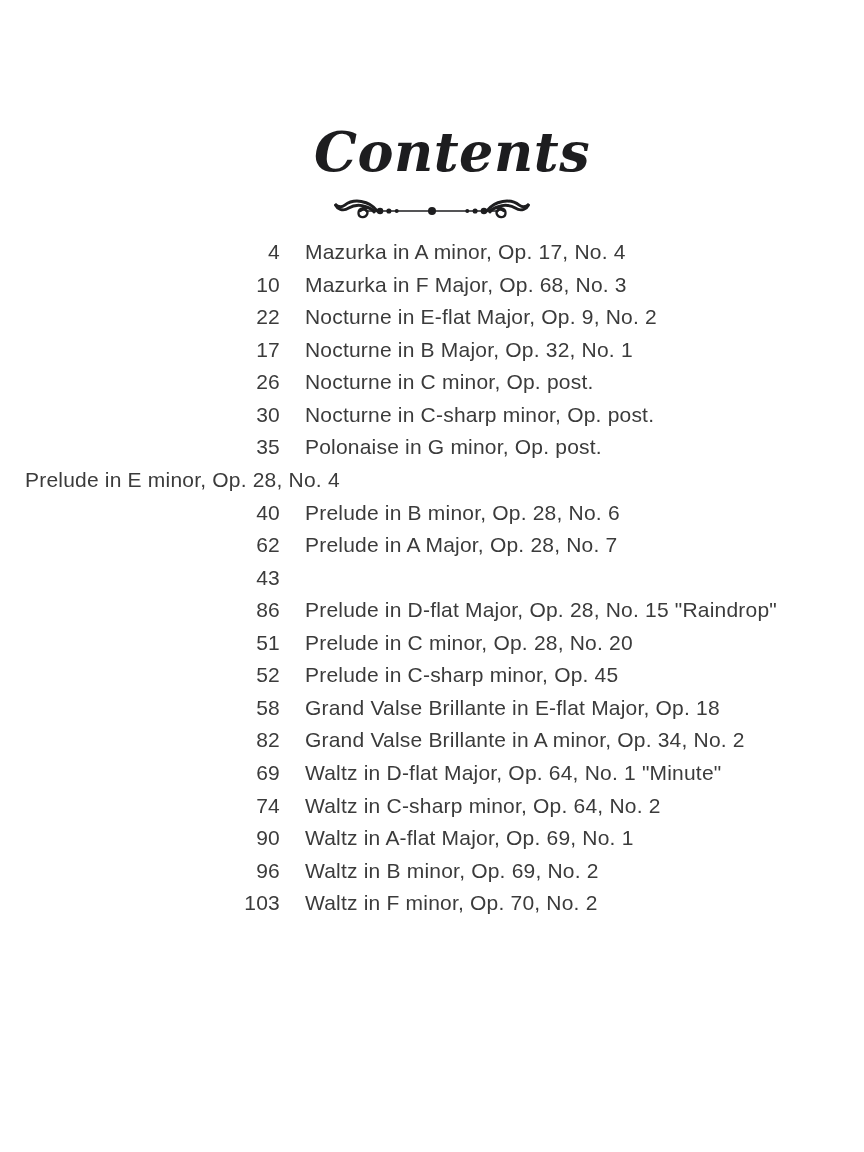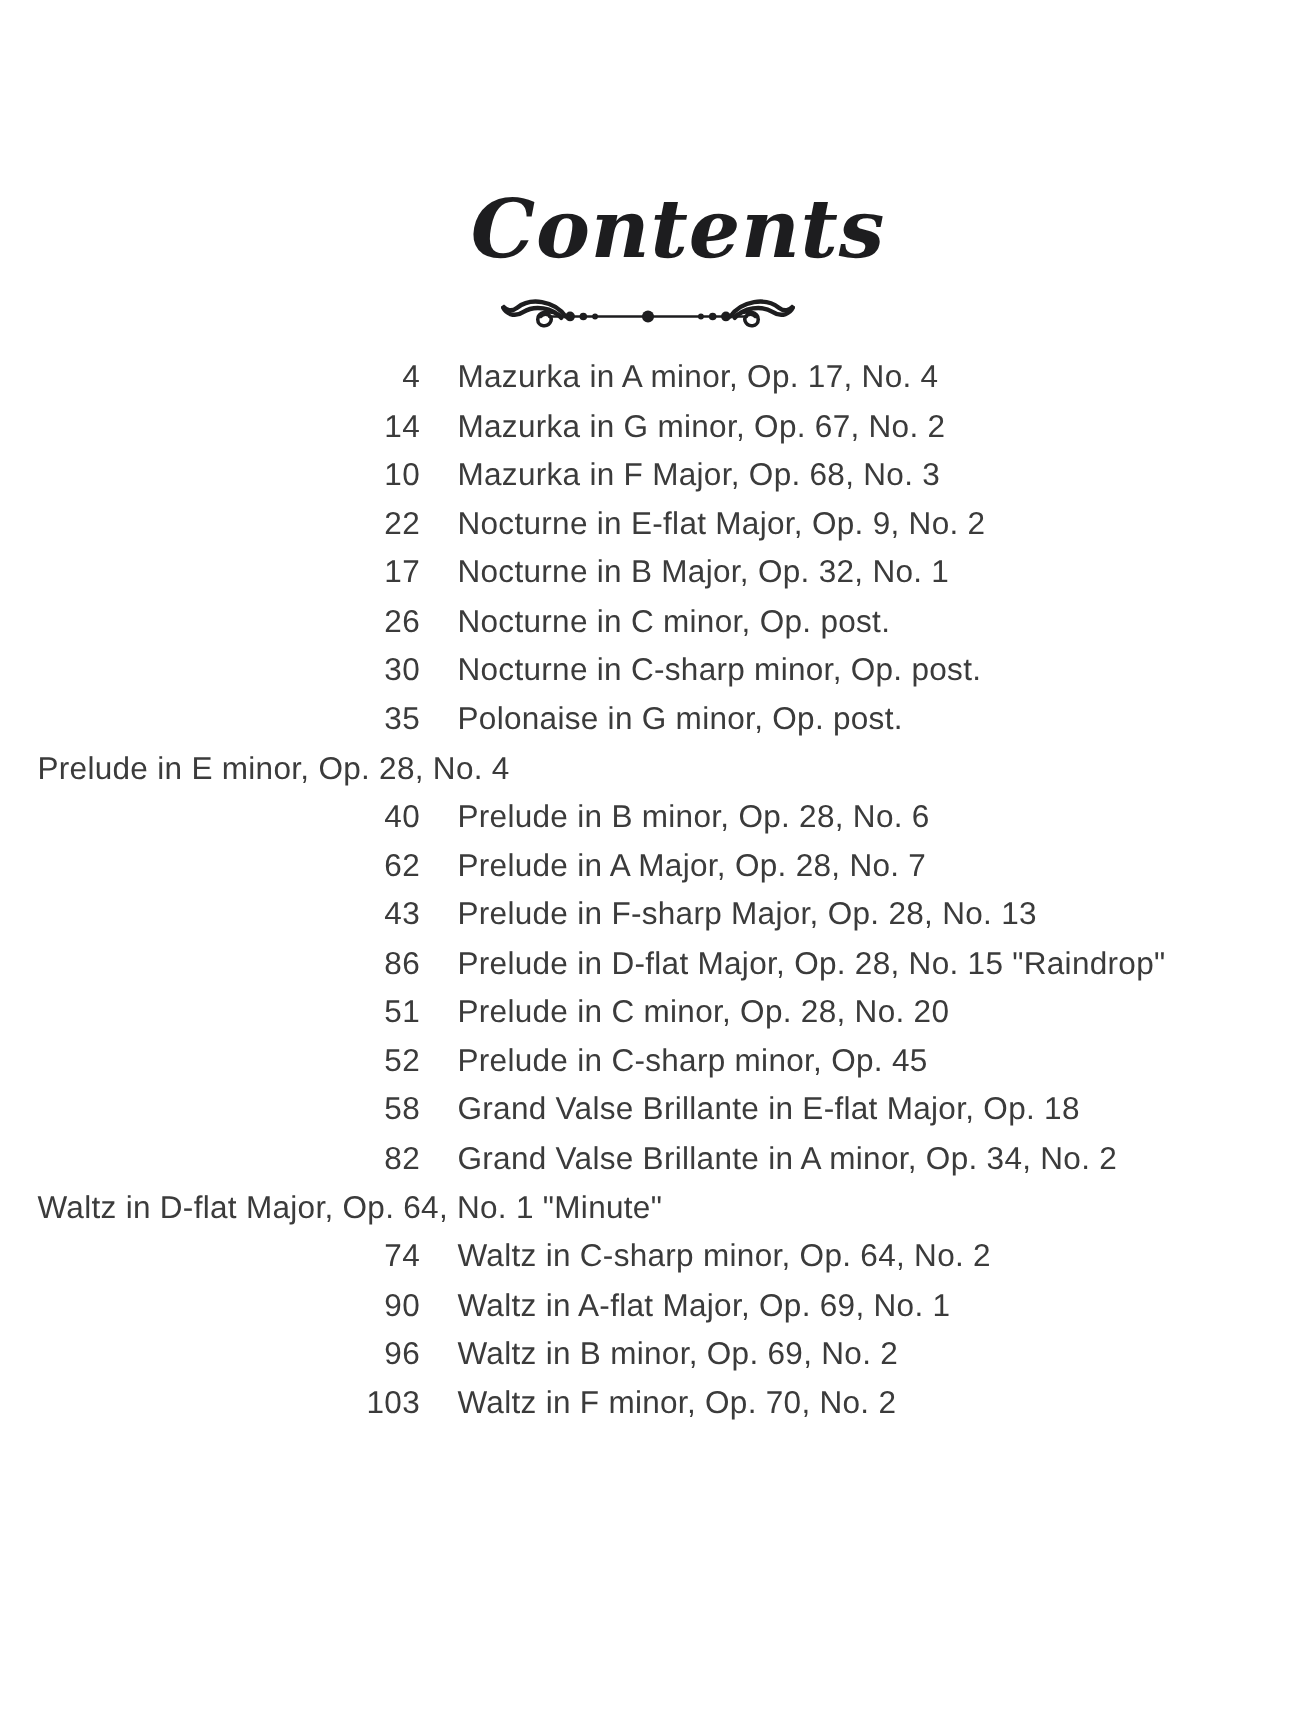--- a/index.html
+++ b/index.html
@@ -102,24 +102,20 @@
       </svg>
     </span>
   </div>
 
   <div class="toc">
     <div class="row">
       <span class="num">4</span>
       <span class="name">Mazurka in A minor, Op. 17, No. 4</span>
     </div>
 
-    <div class="row">
-      <span class="num">14</span>
-      <span class="name">Mazurka in G minor, Op. 67, No. 2</span>
-    </div>
 
     <div class="row">
       <span class="num">10</span>
       <span class="name">Mazurka in F Major, Op. 68, No. 3</span>
     </div>
 
     <div class="row">
       <span class="num">22</span>
       <span class="name">Nocturne in E-flat Major, Op. 9, No. 2</span>
     </div>
@@ -153,21 +149,20 @@
       <span class="name">Prelude in B minor, Op. 28, No. 6</span>
     </div>
 
     <div class="row">
       <span class="num">62</span>
       <span class="name">Prelude in A Major, Op. 28, No. 7</span>
     </div>
 
     <div class="row">
       <span class="num">43</span>
-      <span class="name">Prelude in F-sharp Major, Op. 28, No. 13</span>
     </div>
 
     <div class="row">
       <span class="num">86</span>
       <span class="name">Prelude in D-flat Major, Op. 28, No. 15 "Raindrop"</span>
     </div>
 
     <div class="row">
       <span class="num">51</span>
       <span class="name">Prelude in C minor, Op. 28, No. 20</span>
@@ -182,20 +177,21 @@
       <span class="num">58</span>
       <span class="name">Grand Valse Brillante in E-flat Major, Op. 18</span>
     </div>
 
     <div class="row">
       <span class="num">82</span>
       <span class="name">Grand Valse Brillante in A minor, Op. 34, No. 2</span>
     </div>
 
     <div class="row">
+      <span class="num">69</span>
       <span class="name">Waltz in D-flat Major, Op. 64, No. 1 "Minute"</span>
     </div>
 
     <div class="row">
       <span class="num">74</span>
       <span class="name">Waltz in C-sharp minor, Op. 64, No. 2</span>
     </div>
 
     <div class="row">
       <span class="num">90</span>

